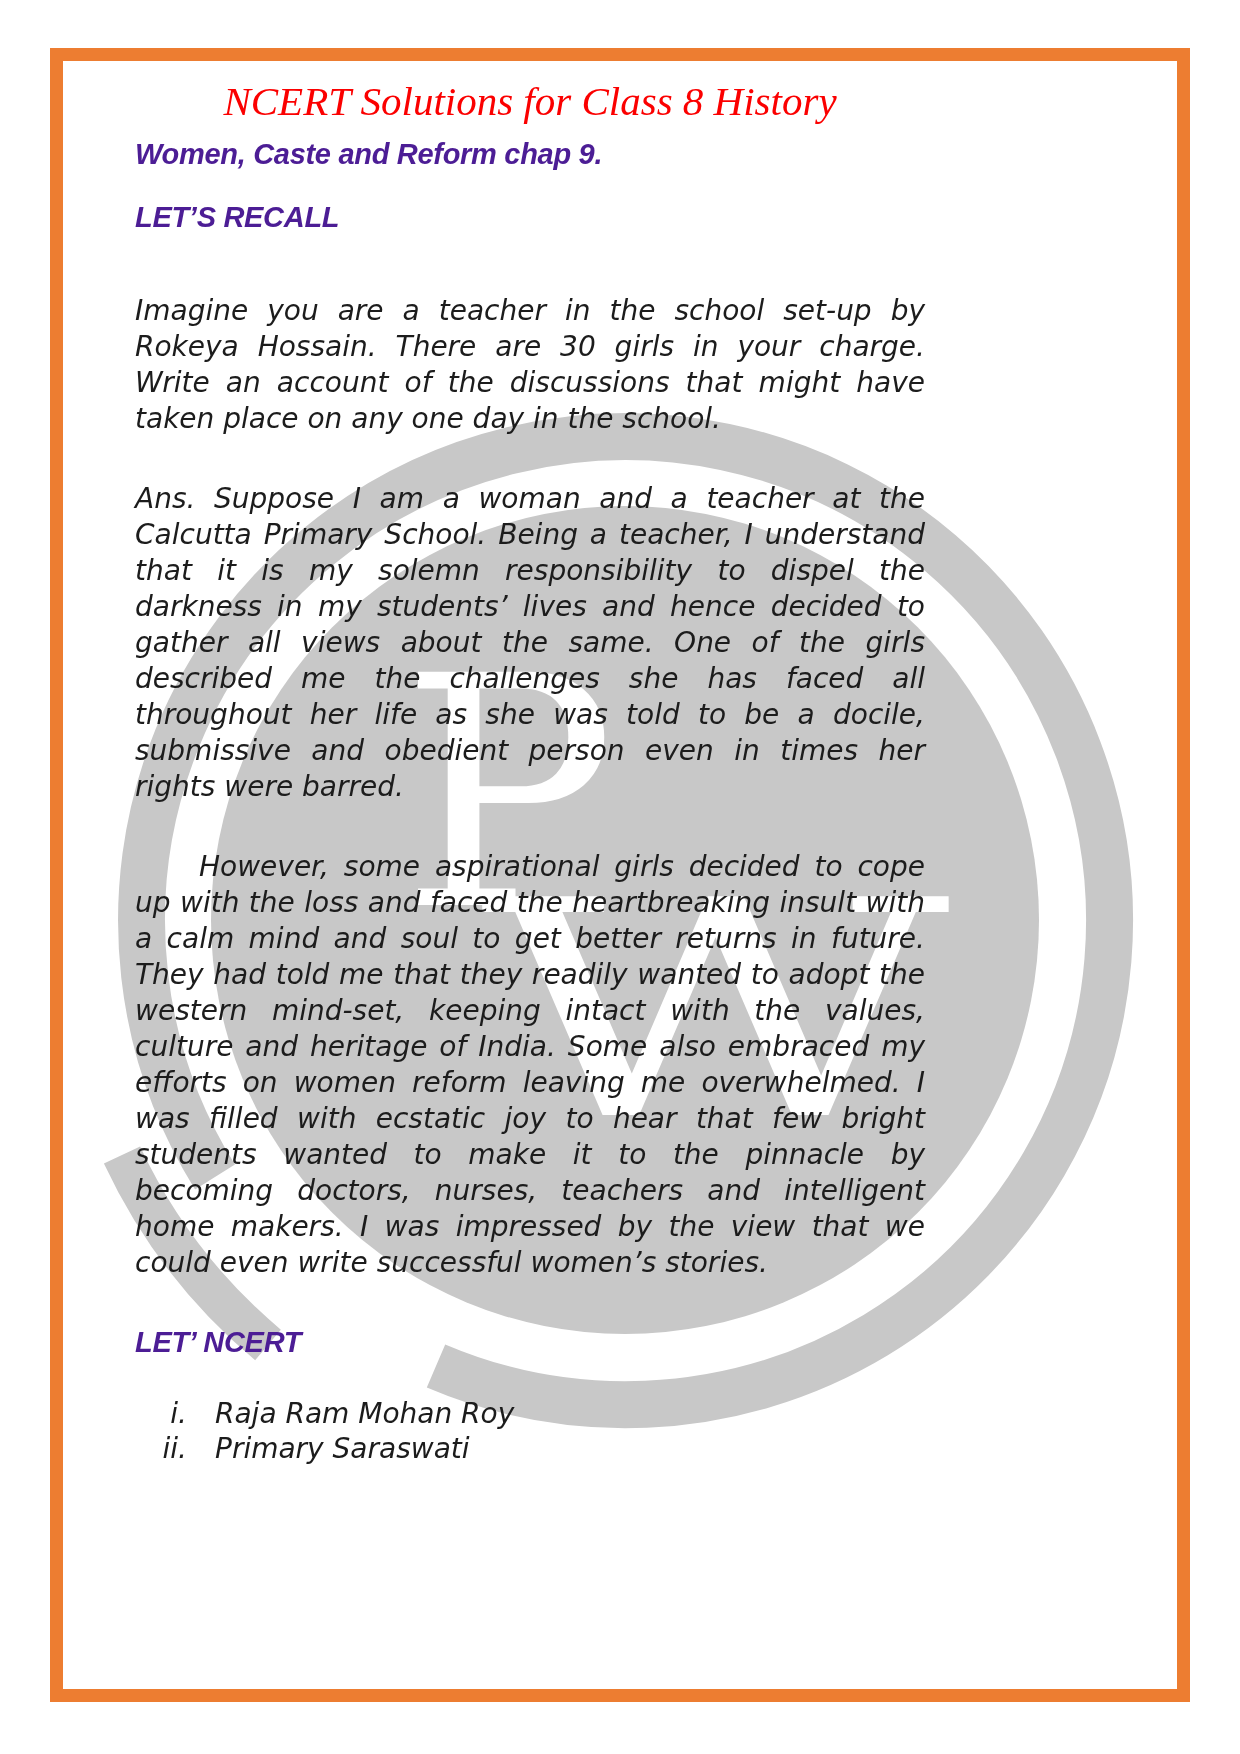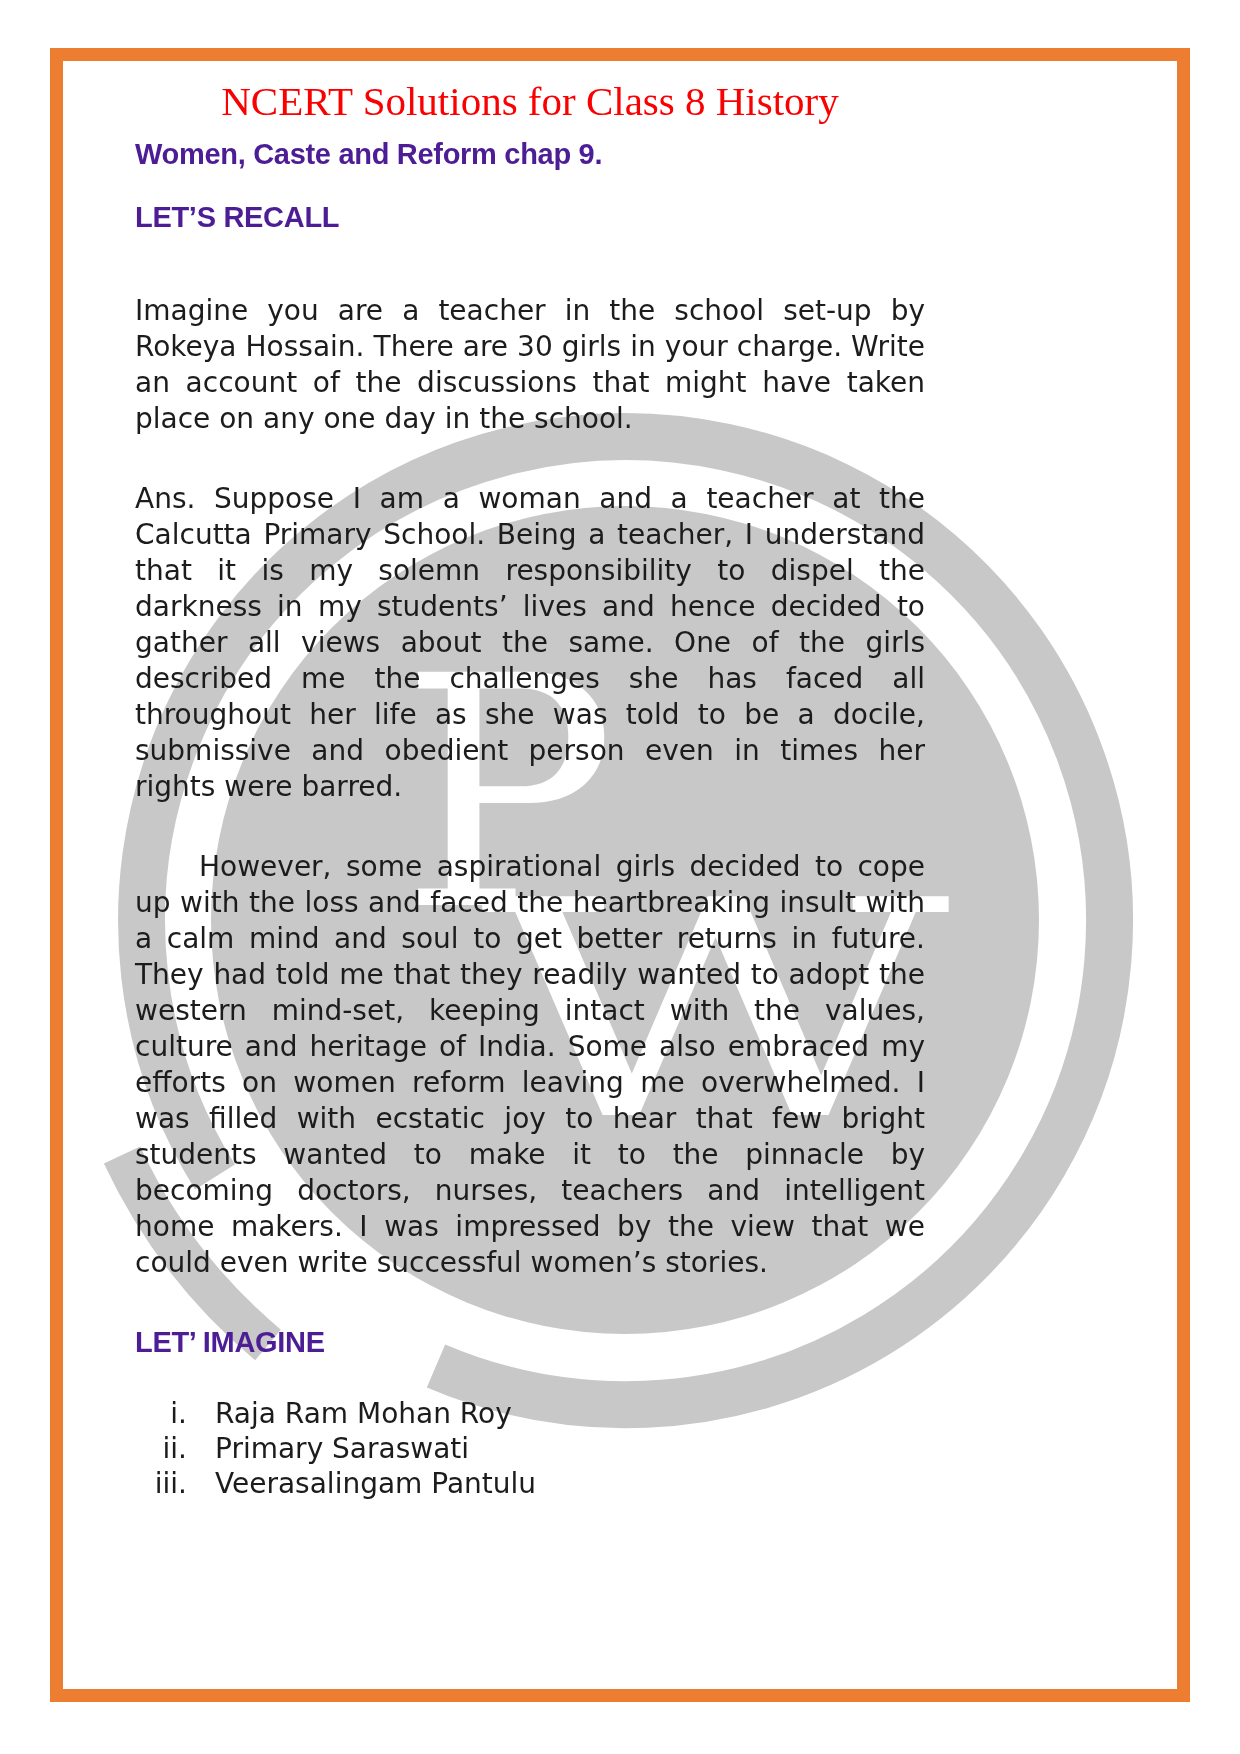--- a/index.html
+++ b/index.html
@@ -34,20 +34,21 @@
     pointer-events: none;
   }
   
   .content {
     position: absolute;
     left: 63px; top: 61px;
     width: 934px;
     padding: 6px 72px 0 72px;
     box-sizing: border-box;
     z-index: 2;
+    font-style: italic;
   }
   .doc-title {
     font-family: "Liberation Serif", serif;
     font-weight: 400;
     font-size: 41px;
     line-height: 48px;
     color: #fb0000;
     text-align: center;
     margin: 10px 0 12px 0;
   }
@@ -108,32 +109,28 @@
 
     <h3 class="h-bold imagine-heading">LET’S RECALL</h3>
 
     <p class="para">Imagine you are a teacher in the school set-up by Rokeya Hossain. There are 30 girls in your charge. Write an account of the discussions that might have taken place on any one day in the school.</p>
 
     <p class="para">Ans. Suppose I am a woman and a teacher at the Calcutta Primary School. Being a teacher, I understand that it is my solemn responsibility to dispel the darkness in my students’ lives and hence decided to gather all views about the same. One of the girls described me the challenges she has faced all throughout her life as she was told to be a docile, submissive and obedient person even in times her rights were barred.</p>
 
 
     <p class="para indent">However, some aspirational girls decided to cope up with the loss and faced the heartbreaking insult with a calm mind and soul to get better returns in future. They had told me that they readily wanted to adopt the western mind-set, keeping intact with the values, culture and heritage of India. Some also embraced my efforts on women reform leaving me overwhelmed. I was filled with ecstatic joy to hear that few bright students wanted to make it to the pinnacle by becoming doctors, nurses, teachers and intelligent home makers. I was impressed by the view that we could even write successful women’s stories.</p>
 
-    <h3 class="h-bold recall-heading">LET’ IMAGINE</h3>
+    <h3 class="h-bold recall-heading">LET’ NCERT</h3>
 
 
     <div class="q-list">
       <div class="q-row">
         <span class="q-marker">i.</span>
         <span class="q-text">Raja Ram Mohan Roy</span>
       </div>
       <div class="q-row">
         <span class="q-marker">ii.</span>
         <span class="q-text">Primary Saraswati</span>
       </div>
-      <div class="q-row">
-        <span class="q-marker">iii.</span>
-        <span class="q-text">Veerasalingam Pantulu</span>
-      </div>
     </div>
 
   </div>
 </div>
 
 </body></html>

